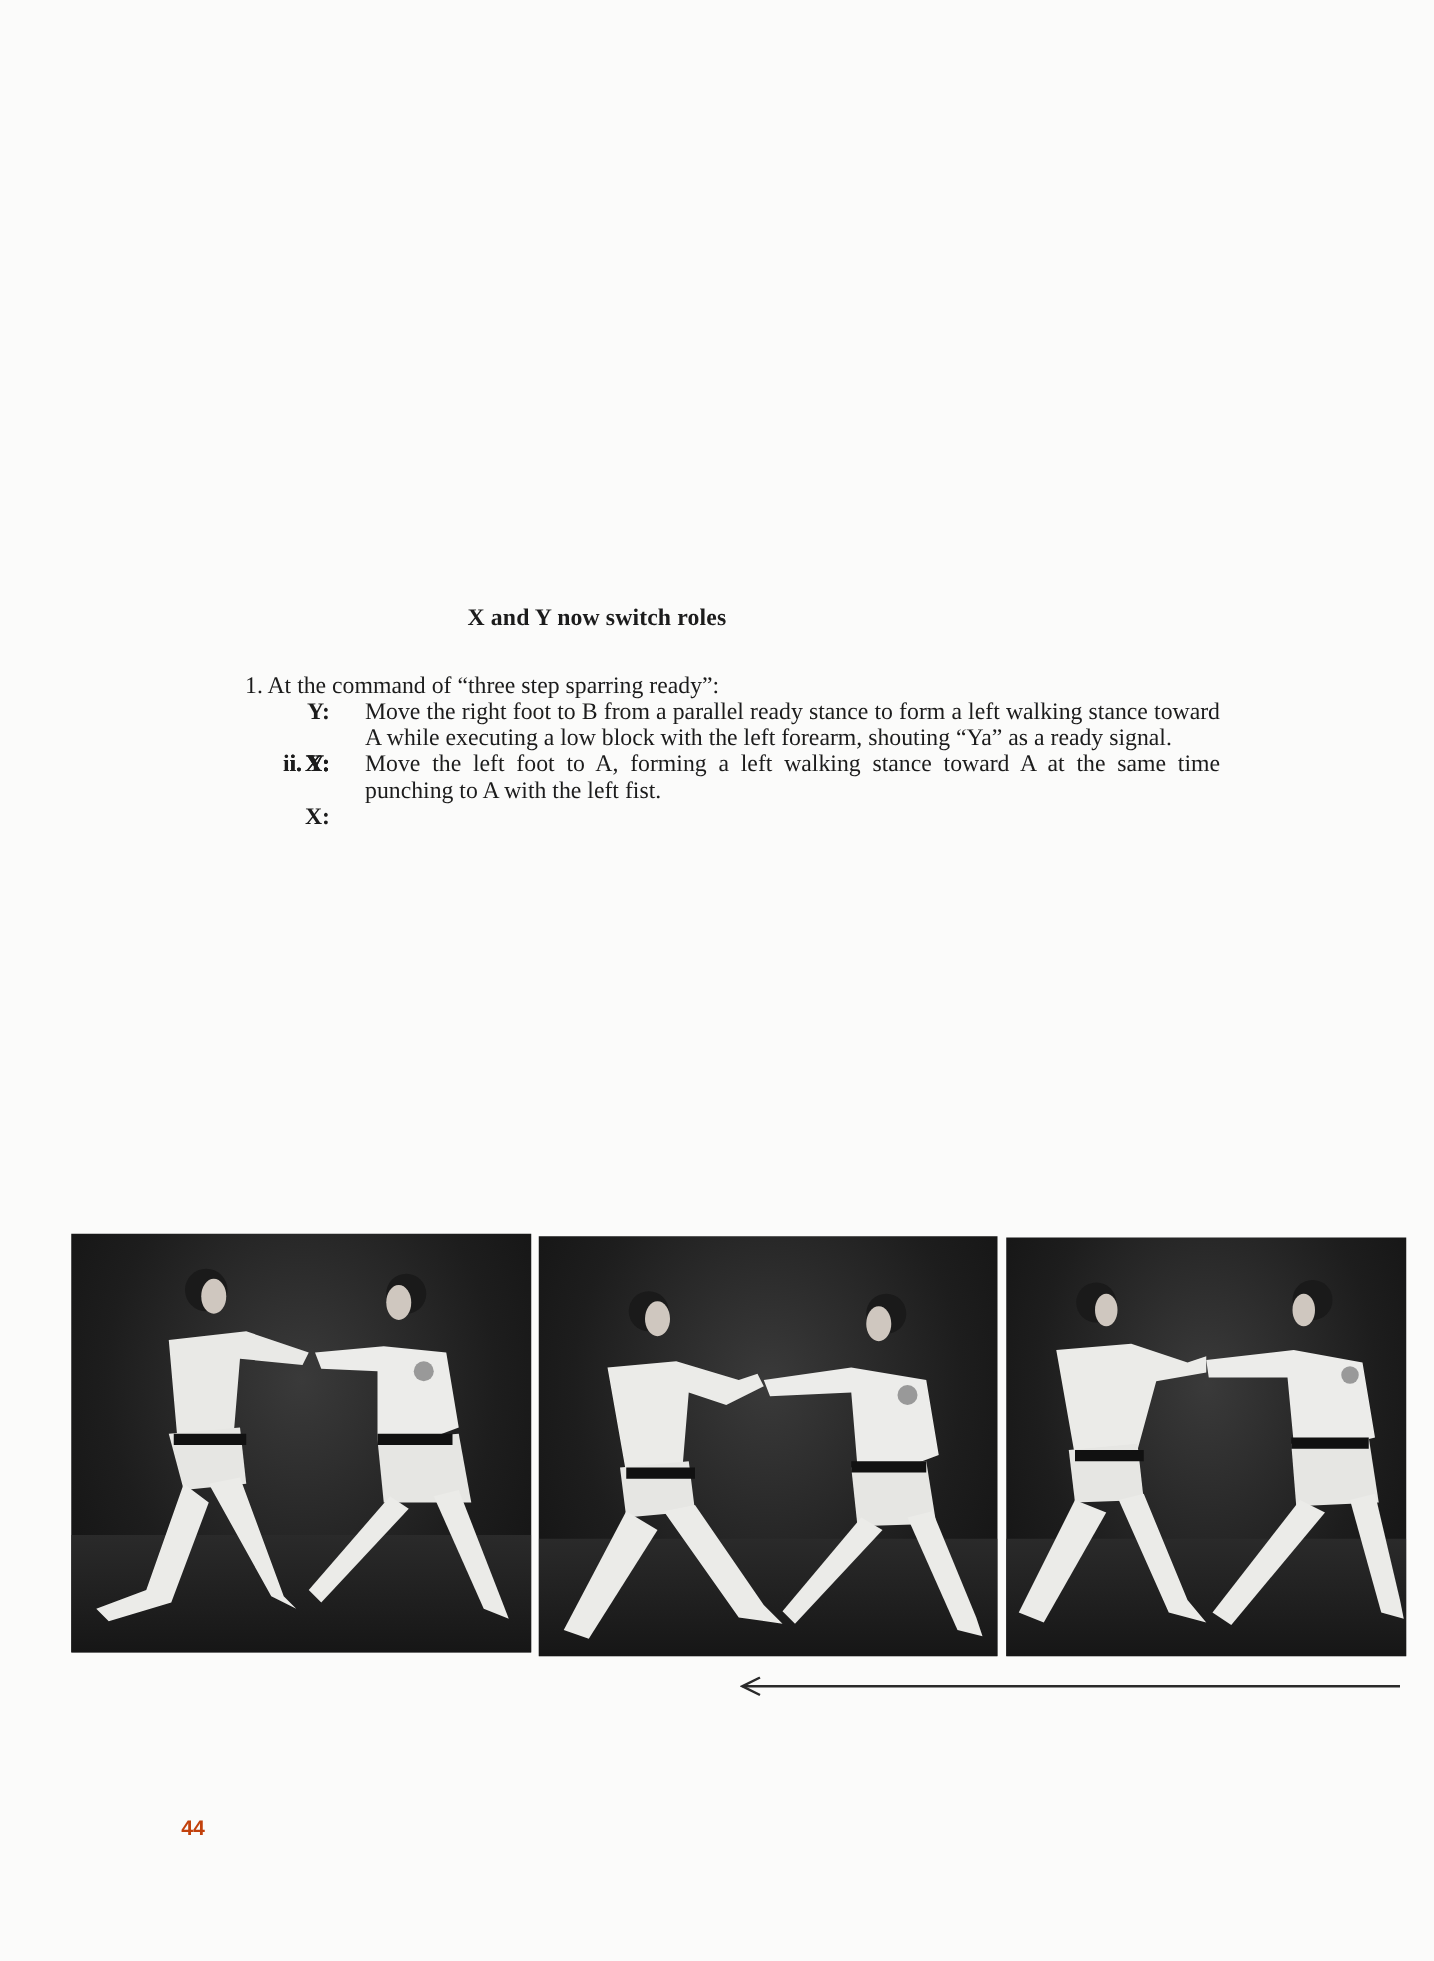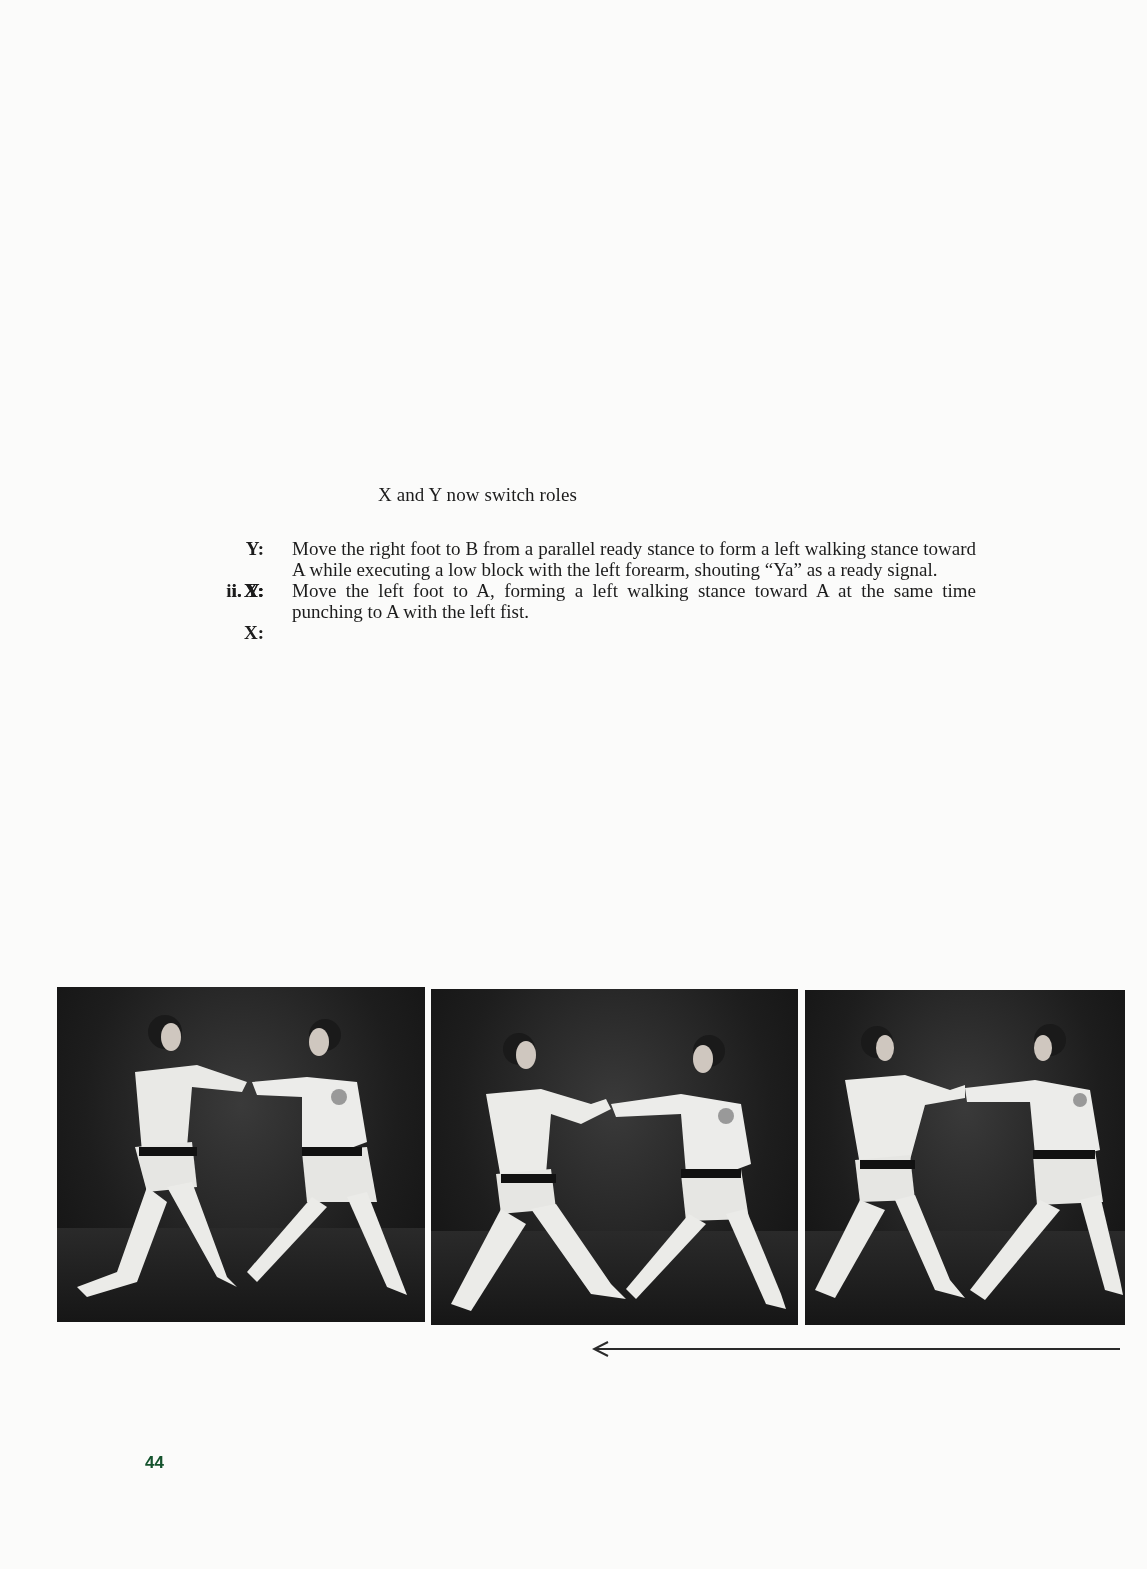--- a/index.html
+++ b/index.html
@@ -1,34 +1,35 @@
 <!DOCTYPE html>
 <html><head>
 <meta charset="utf-8">
 <style>
   html,body{margin:0;padding:0;}
   body{width:1147px;height:1569px;background:#fbfbfa;position:relative;overflow:hidden;font-family:"Liberation Serif","DejaVu Serif",serif;color:#1c1c1c;}
-  .title{position:absolute;left:0;width:955px;top:484px;text-align:center;font-weight:normal;font-size:19px;letter-spacing:0.1px;}
+  .title{position:absolute;left:0;width:955px;top:484px;text-align:center;font-weight:bold;font-size:19px;letter-spacing:0.1px;}
   .body-text{position:absolute;left:196px;top:538px;width:790px;font-size:19px;line-height:21px;}
   .item-head{position:relative;padding-left:0;white-space:nowrap;}
   .entry{position:relative;padding-left:96px;}
   .entry .lab{position:absolute;left:0;top:0;width:68px;text-align:right;font-weight:bold;}
   .entry .txt{text-align:justify;display:block;width:684px;}
   .photo{position:absolute;background:radial-gradient(ellipse at 50% 35%,#3a3a3a 0%,#1d1d1d 60%,#111 100%);overflow:hidden;}
   .photo .floor{position:absolute;left:0;right:0;bottom:0;height:28%;background:linear-gradient(#2a2a2a,#161616);}
   .fig{position:absolute;}
   .arrow{position:absolute;left:592px;top:1341px;width:530px;height:16px;}
-  .pagenum{position:absolute;left:145px;top:1453px;font-family:"Liberation Sans","DejaVu Sans",sans-serif;font-weight:bold;font-size:17px;color:#14532d;}
+  .pagenum{position:absolute;left:145px;top:1453px;font-family:"Liberation Sans","DejaVu Sans",sans-serif;font-weight:bold;font-size:17px;color:#c2410c;}
 </style>
 </head>
 <body>
 
 <div class="title">X and Y now switch roles</div>
 
 <div class="body-text">
+  <div class="item-head">1. At the command of “three step sparring ready”:</div>
   <div class="entry">
     <span class="lab">Y:</span>
     <span class="txt">Move the right foot to B from a parallel ready stance to form a left walking stance toward A while executing a low block with the left forearm, shouting “Ya” as a ready signal.</span>
   </div>
   <div class="entry">
     <span class="lab">X:</span>
   </div>
   <div class="entry">
     <span class="lab">i. Y:</span>
   </div>

